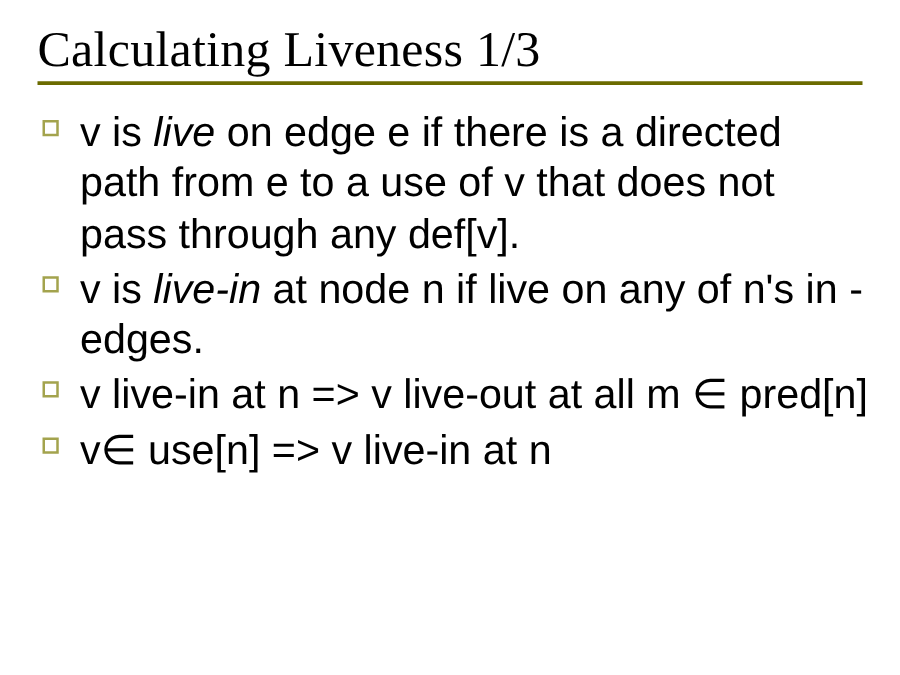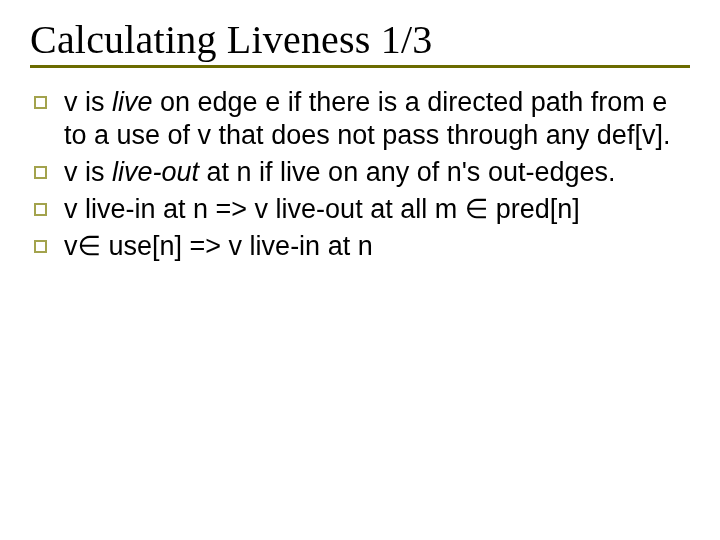--- a/index.html
+++ b/index.html
@@ -32,21 +32,21 @@
     width: 660px;
   }
   ul.bullets {
     list-style: none;
     margin: 0;
     padding: 0;
   }
   ul.bullets > li {
     position: relative;
     padding-left: 34px;
-    font-size: 27px;
+    font-size: 33px;
     line-height: 1.22;
     margin-bottom: 4px;
     font-family: Verdana, Geneva, sans-serif;
   }
   ul.bullets > li::before {
     content: "";
     position: absolute;
     left: 4px;
     top: 10px;
     width: 13px;
@@ -62,21 +62,21 @@
 
 <div class="slide">
   <h1 class="title">Calculating Liveness 1/3</h1>
   <div class="underline"></div>
 
   <ul class="bullets">
     <li>
       <span>v is </span><i>live</i><span> on edge e if there is a directed path from e to a use of v that does not pass through any def[v].</span>
     </li>
     <li>
-      <span>v is </span><i>live-out</i><span> at n if live on any of n's out-edges.</span>
+      <span>v is </span><i>live-in</i><span> at node n if live on any of n's in -edges.</span>
     </li>
     <li>
       <span>v live-in at n =&gt; v live-out at all m ∈ pred[n]</span><i></i><span></span>
     </li>
     <li>
       <span>v∈ use[n] =&gt; v live-in at n</span><i></i><span></span>
     </li>
   </ul>
 </div>
 

